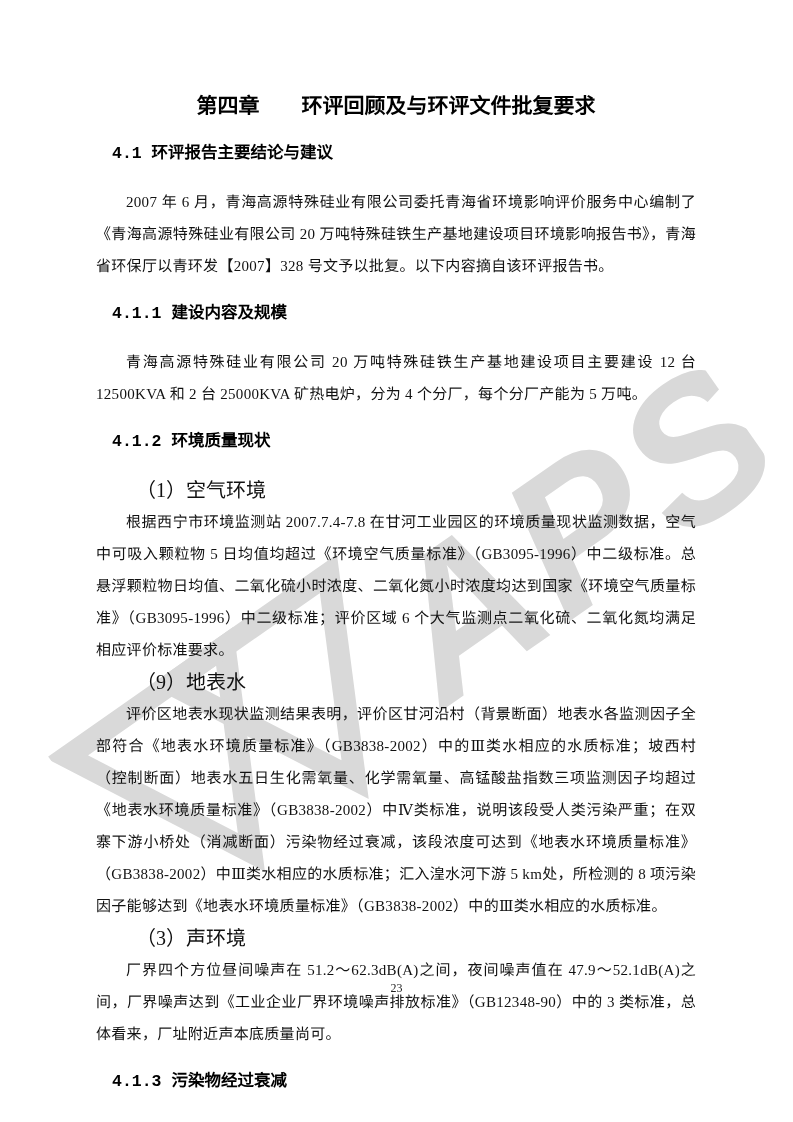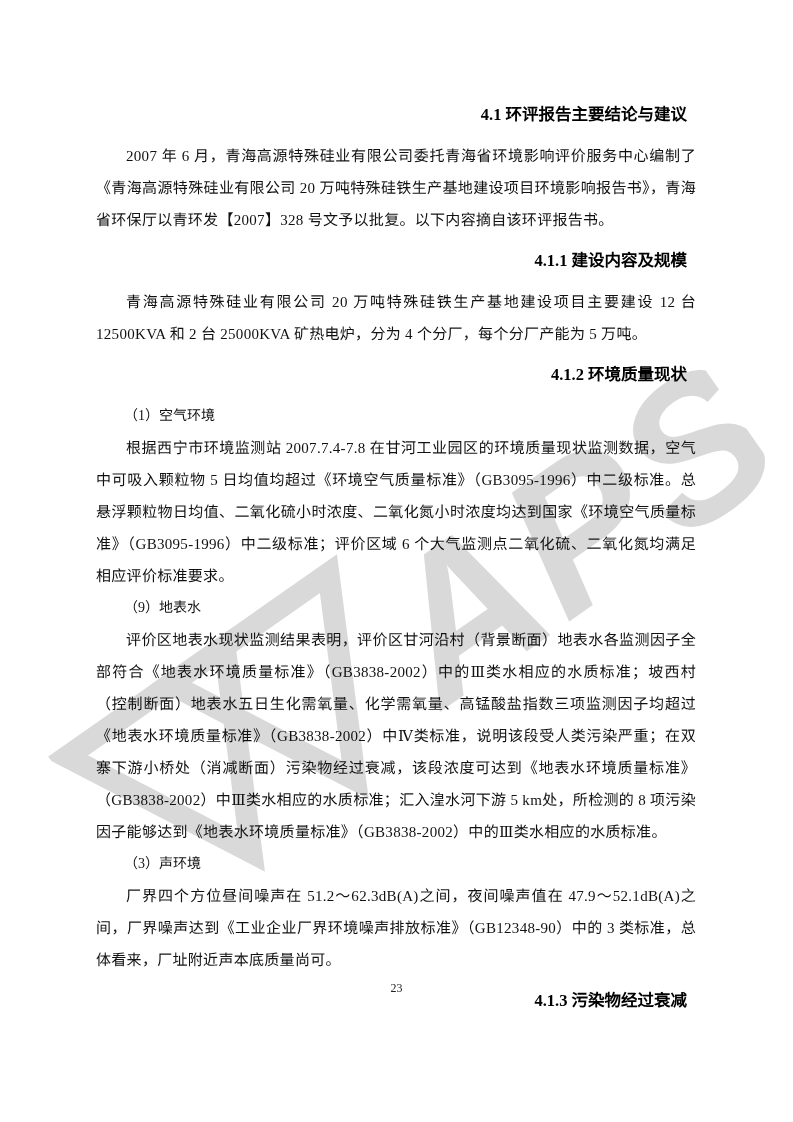--- a/index.html
+++ b/index.html
@@ -39,39 +39,38 @@
     margin: 0 0 8px 0;
     font-family: "Liberation Sans", "DejaVu Sans", sans-serif;
     font-weight: bold;
     font-size: 21px;
     line-height: 32px;
     text-align: center;
     color: #000000;
     white-space: pre;
   }
   h2.sec-heading {
-    margin: 9px;
-    font-family: Liberation Serif, serif;
+    margin: 16px;
+    font-family: Liberation Mono, monospace;
     font-weight: bold;
     font-size: 16.5px;
     line-height: 32px;
     color: #000000;
-    text-align: right;
   }
   p.body-para {
     margin: 0;
     font-size: 15px;
     line-height: 32px;
     text-indent: 2em;
     text-align: justify;
     letter-spacing: 0.3px;
   }
   p.sub-heading {
     margin: 0;
-    font-size: 14px;
+    font-size: 20px;
     line-height: 32px;
     text-indent: 2em;
   }
   
   .page-number {
     position: absolute;
     left: 0;
     right: 0;
     top: 981px;
     text-align: center;
@@ -90,20 +89,21 @@
       <g stroke="#d9d9d9" stroke-width="26" fill="none" stroke-linejoin="miter">
         <path d="M18,18 L132,236 L246,18 Z"></path>
         <path d="M168,18 L282,236 L396,18 Z"></path>
       </g>
       <text x="415" y="228" font-family="'Liberation Sans','DejaVu Sans',sans-serif" font-size="238" font-weight="bold" font-style="italic" letter-spacing="6" fill="#d9d9d9">APS</text>
     </svg>
   </div>
 
   <div class="content">
 
+    <h1 class="chapter-title">第四章　　环评回顾及与环评文件批复要求</h1>
 
     <h2 class="sec-heading">4.1 环评报告主要结论与建议</h2>
 
     <p class="body-para">2007 年 6 月，青海高源特殊硅业有限公司委托青海省环境影响评价服务中心编制了《青海高源特殊硅业有限公司 20 万吨特殊硅铁生产基地建设项目环境影响报告书》，青海省环保厅以青环发【2007】328 号文予以批复。以下内容摘自该环评报告书。</p>
 
     <h2 class="sec-heading">4.1.1 建设内容及规模</h2>
 
     <p class="body-para">青海高源特殊硅业有限公司 20 万吨特殊硅铁生产基地建设项目主要建设 12 台 12500KVA 和 2 台 25000KVA 矿热电炉，分为 4 个分厂，每个分厂产能为 5 万吨。</p>
 
     <h2 class="sec-heading">4.1.2 环境质量现状</h2>

